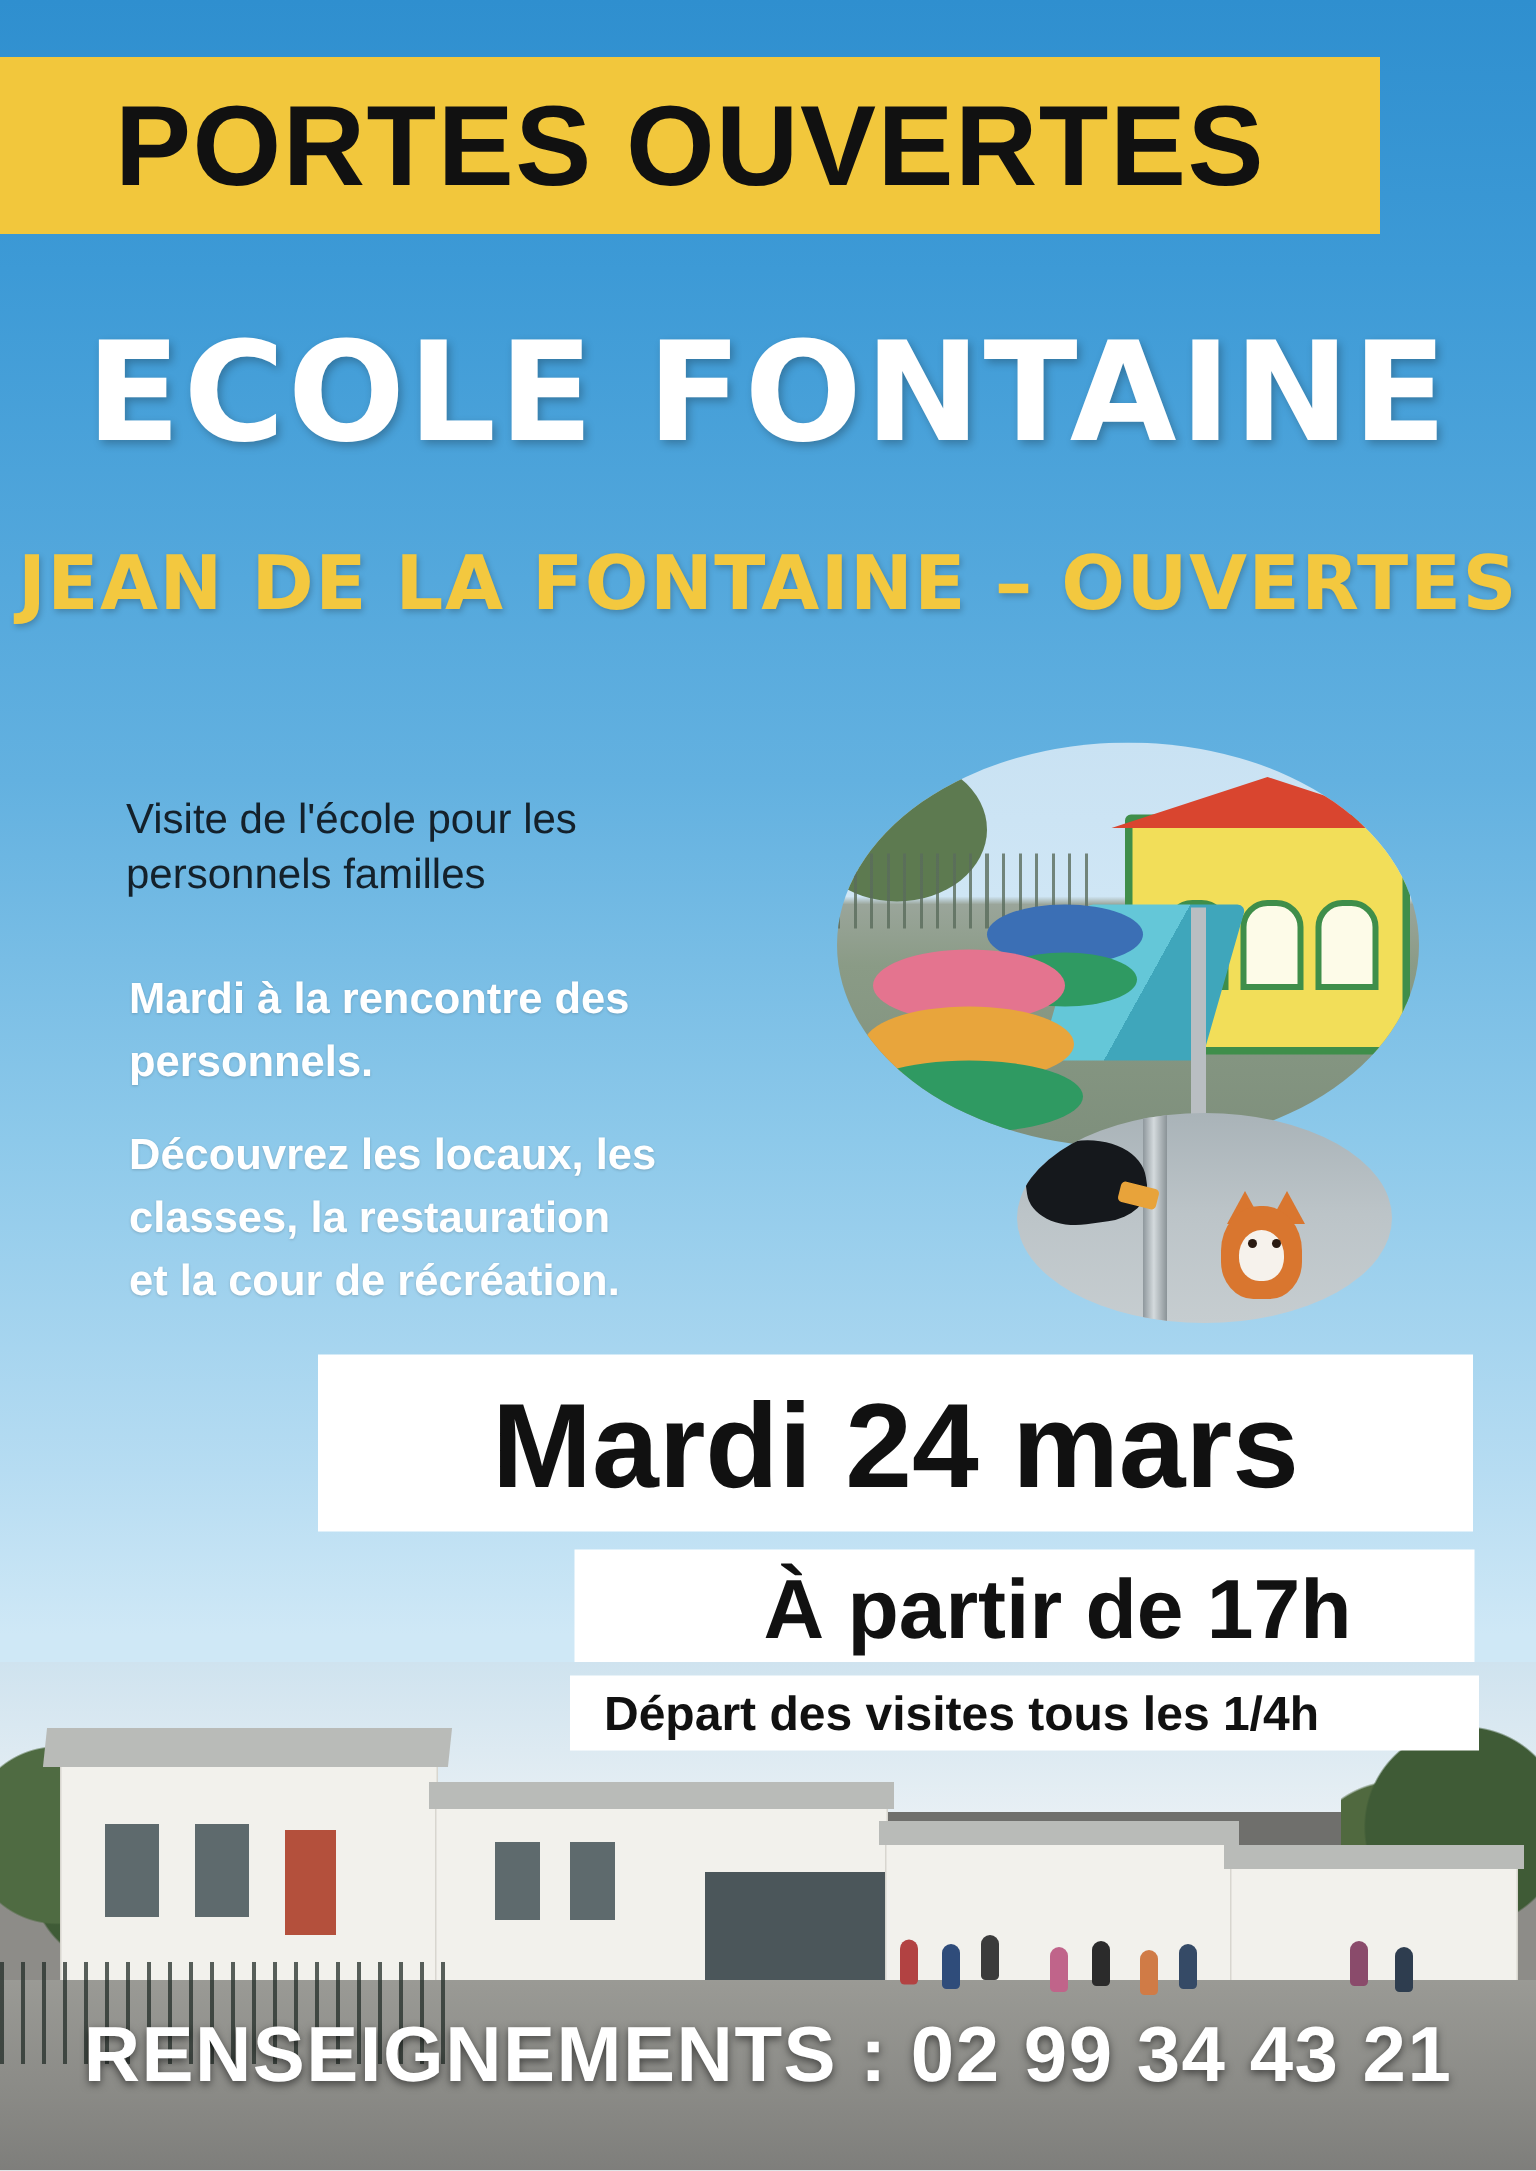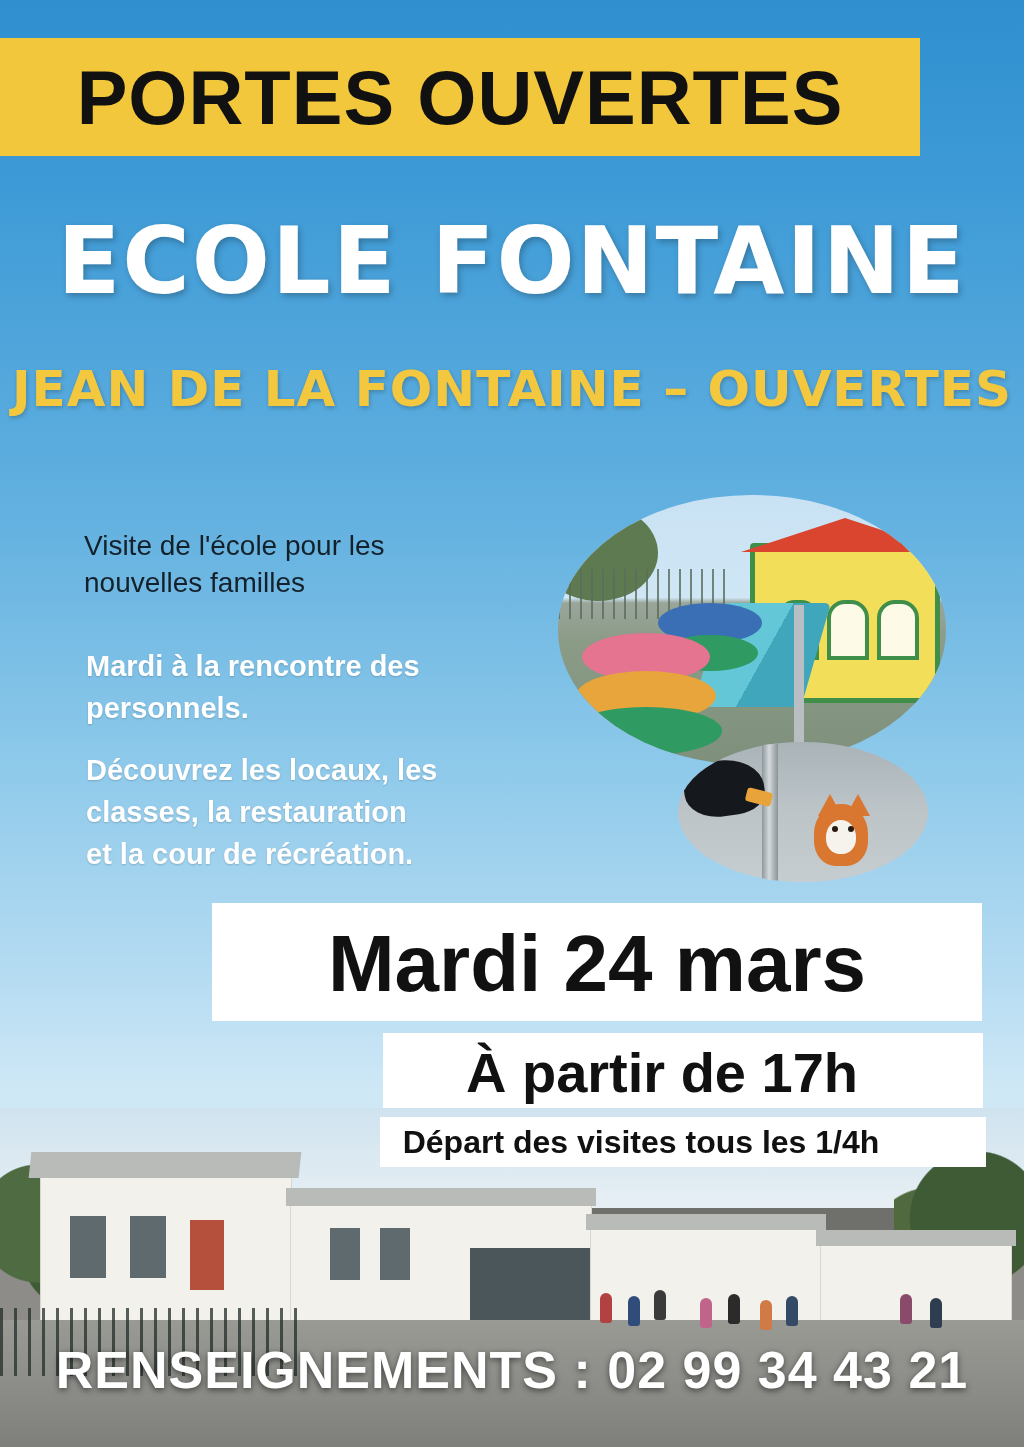--- a/index.html
+++ b/index.html
@@ -235,21 +235,21 @@
     position: absolute;
     top: 1033px;
     left: 383px;
     width: 600px;
     height: 75px;
     background: #ffffff;
   }
   .time-band-text {
     position: absolute;
     top: 1040px;
-    left: 362px;
+    left: 405px;
     width: 600px;
     text-align: center;
     font-size: 56px;
     font-weight: bold;
     color: #111;
   }
   .depart-band {
     position: absolute;
     top: 1117px;
     left: 380px;
@@ -335,21 +335,21 @@
 
   <div class="banner">
     <div class="banner-text">PORTES OUVERTES</div>
   </div>
 
   <div class="school-name">ECOLE FONTAINE</div>
   <div class="school-sub">JEAN DE LA FONTAINE – OUVERTES</div>
 
   <div class="lead">
     <div>Visite de l'école pour les</div>
-    <div>nouvelles familles</div>
+    <div>personnels familles</div>
   </div>
 
   <div class="body-text">
     <p>
       <span>Mardi à la rencontre des</span><br>
       <span>personnels.</span>
     </p>
     <p>
       <span>Découvrez les locaux, les</span><br>
       <span>classes, la restauration</span><br>

